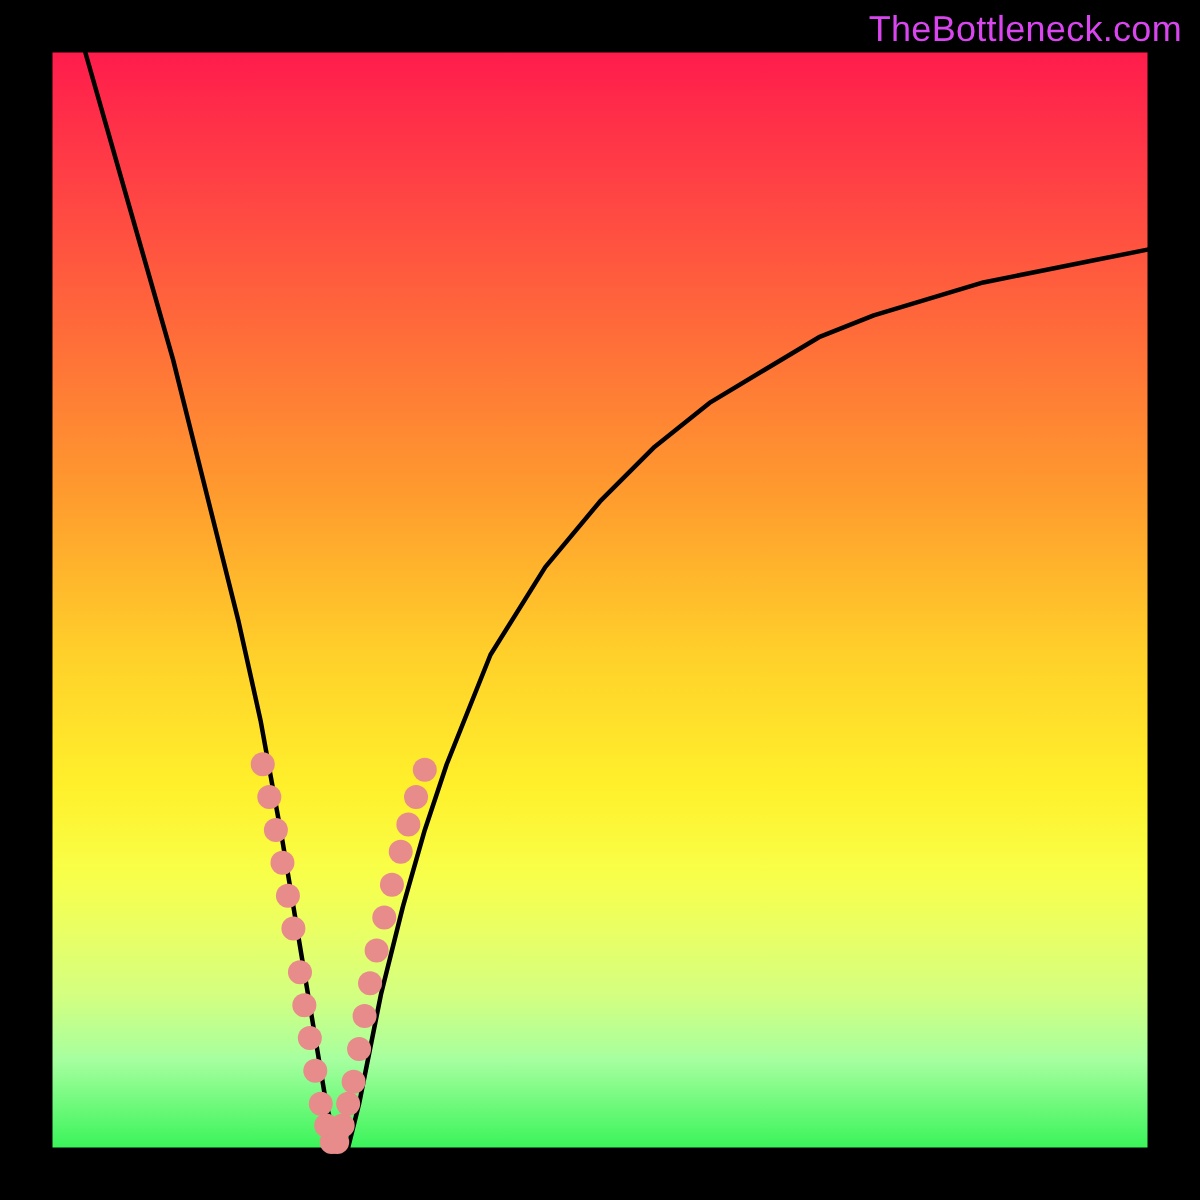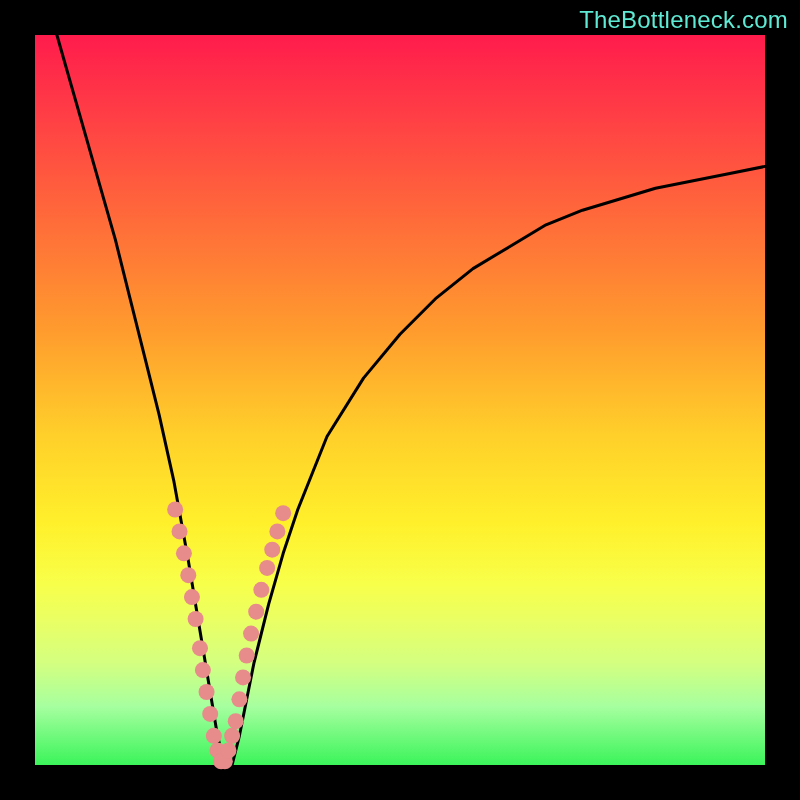--- a/index.html
+++ b/index.html
@@ -38,21 +38,21 @@
       #eaff63 80%,
       #d4ff80 86%,
       #a6ff9f 92%,
       #3bf45a 100%
     );
   }
   .watermark {
     position: absolute;
     top: 6px;
     right: 12px;
-    color: #5eead4;
+    color: #d946ef;
     font-size: 24px;
     font-weight: 500;
     letter-spacing: 0.2px;
     user-select: none;
     white-space: nowrap;
   }
   svg.curve-layer {
     position: absolute;
     top: 0;
     left: 0;

